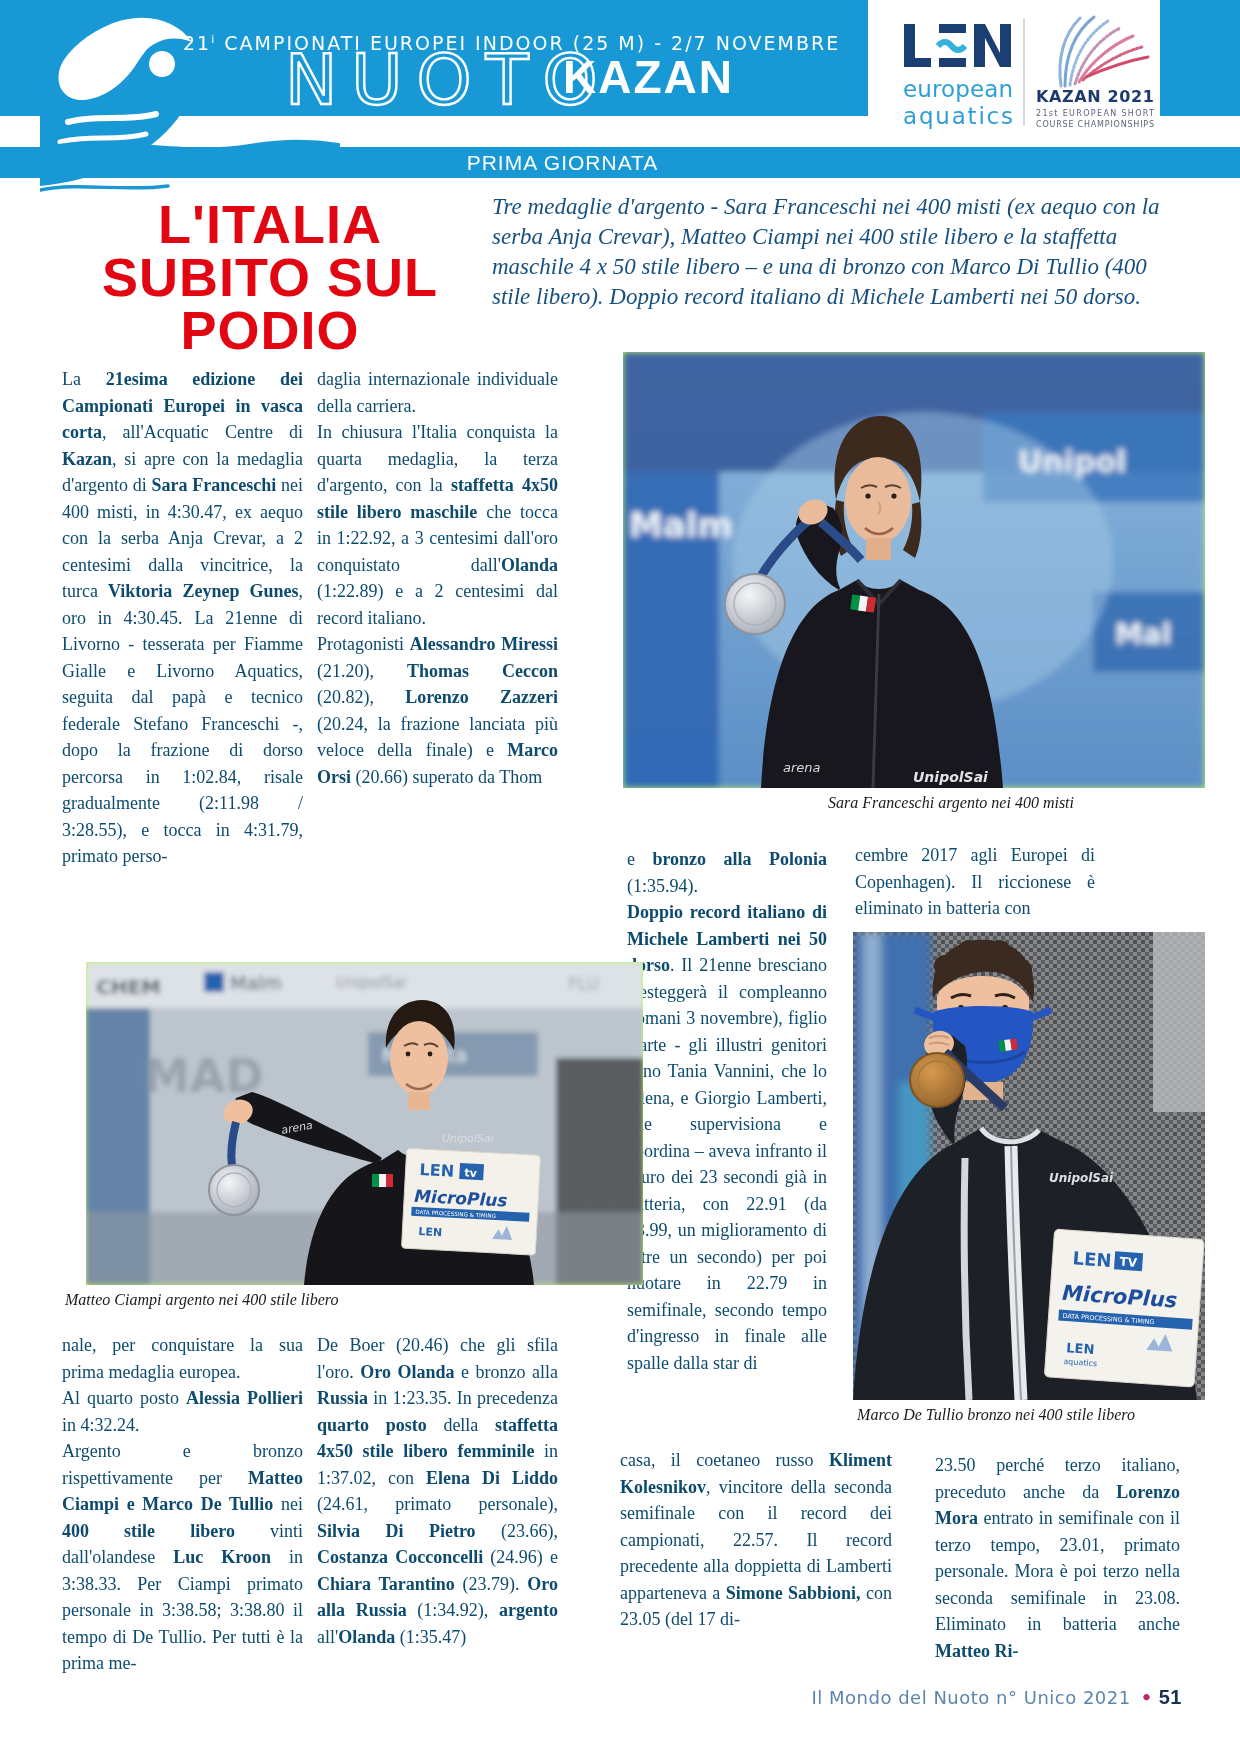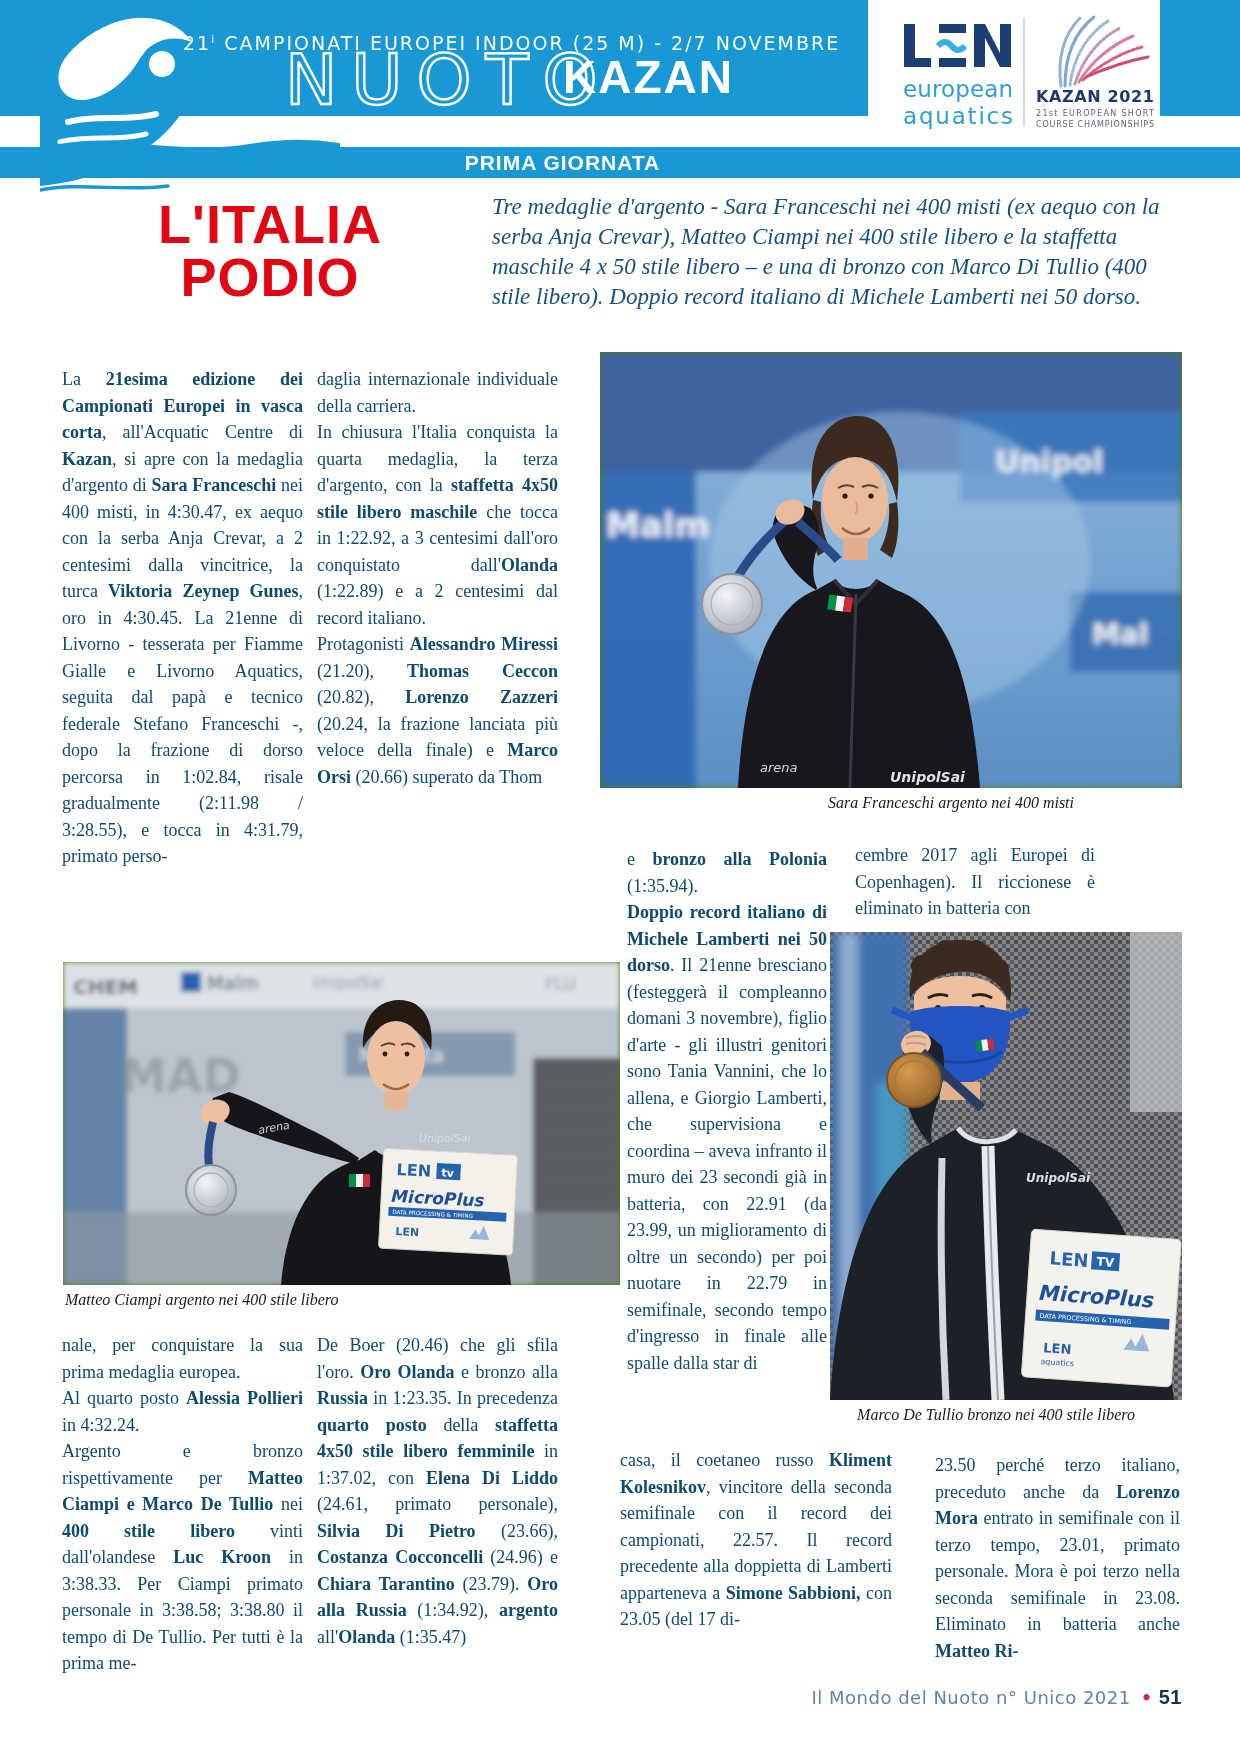--- a/index.html
+++ b/index.html
@@ -2,21 +2,21 @@
 <html><head>
 <meta charset="utf-8">
 <style>
   html,body{margin:0;padding:0;background:#777;}
   .page{position:relative;width:1240px;height:1754px;background:#ffffff;overflow:hidden;
         font-family:"Liberation Serif",serif;margin:0 auto;}
   .band{position:absolute;left:0;width:1240px;background:#1899d5;}
   #band-top{top:0;height:116px;}
   #band-day{top:147px;height:31px;}
   .day-text{position:absolute;top:147px;left:0;width:1125px;height:31px;line-height:32px;
-        text-align:center;color:#fff;font-family:"Liberation Sans",sans-serif;font-weight:bold;
+        text-align:center;color:#fff;font-family:"Liberation Sans",sans-serif;font-weight:normal;
         font-size:21px;letter-spacing:1px;}
   .event-line{position:absolute;top:32px;left:183px;color:#fff;
         font-family:"DejaVu Sans",sans-serif;font-size:19px;letter-spacing:2px;white-space:nowrap;}
   .event-line sup{font-size:11px;}
   .kazan{position:absolute;top:50px;left:563px;color:#fff;font-family:"Liberation Sans",sans-serif;
         font-weight:bold;font-size:46px;letter-spacing:2px;}
   .logo-box{position:absolute;top:0;left:868px;width:292px;height:146px;background:#fff;}
   .logo-swim{position:absolute;top:0;left:40px;}
   .nuoto-svg{position:absolute;top:42px;left:283px;}
   .headline{position:absolute;top:198px;left:58px;width:424px;text-align:center;color:#e20613;
@@ -27,21 +27,21 @@
   .col{position:absolute;text-align:justify;font-size:18px;line-height:26.5px;color:#0c4a6e;}
   .col .para{margin:0;}
   #col1{left:62px;top:366px;width:241px;}
   #col2{left:317px;top:366px;width:241px;}
   #col3a{left:627px;top:846px;width:200px;}
   #col4a{left:855px;top:842px;width:240px;}
   #col3b{left:620px;top:1447px;width:272px;}
   #col4b{left:935px;top:1452px;width:245px;}
   #bcol1{left:62px;top:1332px;width:241px;}
   #bcol2{left:317px;top:1332px;width:241px;}
-  .photo{position:absolute;overflow:hidden;background:#4d7c0f;}
+  .photo{position:absolute;overflow:hidden;background:#bef264;margin-left:23px;}
   #photo-sara{left:600px;top:352px;width:582px;height:436px;}
   #photo-ciampi{left:63px;top:962px;width:557px;height:323px;}
   #photo-detullio{left:830px;top:932px;width:352px;height:468px;}
   .caption{position:absolute;font-style:italic;font-size:16px;color:#1b1b1b;}
   #cap-sara{left:600px;top:794px;width:582px;text-align:right;box-sizing:border-box;padding-right:108px;}
   #cap-ciampi{left:65px;top:1291px;width:557px;text-align:left;}
   #cap-detullio{left:790px;top:1406px;width:412px;text-align:center;}
   .footer{position:absolute;top:1686px;right:58px;font-family:"DejaVu Sans",sans-serif;
         font-size:18px;color:#5d84ab;letter-spacing:0.5px;}
   .footer .dot{color:#c2266d;font-weight:bold;padding:0 6px 0 10px;}
@@ -96,20 +96,21 @@
         <path d="M218,77 C236,69 259,61 280,57" stroke="#d14a6c"></path>
       </g>
       <text x="168" y="102" font-family="DejaVu Sans, sans-serif" font-weight="bold" font-size="16" fill="#1d3a6d" textLength="118">KAZAN 2021</text>
       <text x="168" y="116" font-family="DejaVu Sans, sans-serif" font-size="8" fill="#5a6578" textLength="118">21st EUROPEAN SHORT</text>
       <text x="168" y="127" font-family="DejaVu Sans, sans-serif" font-size="8" fill="#5a6578" textLength="118">COURSE CHAMPIONSHIPS</text>
     </svg>
   </div>
 
   <div class="headline">
     <div>L'ITALIA</div>
+    <div>SUBITO SUL</div>
     <div>PODIO</div>
   </div>
   <div class="intro">Tre medaglie d'argento - Sara Franceschi nei 400 misti (ex aequo con la serba Anja Crevar), Matteo Ciampi nei 400 stile libero e la staffetta maschile 4 x 50 stile libero – e una di bronzo con Marco Di Tullio (400 stile libero). Doppio record italiano di Michele Lamberti nei 50 dorso.</div>
 
   <div class="col" id="col1">
       <div class="para"><span>La </span><b>21esima edizione dei Campionati Europei in vasca corta</b><span>, all'Acquatic Centre di </span><b>Kazan</b><span>, si apre con la medaglia d'argento di </span><b>Sara Franceschi</b><span> nei 400 misti, in 4:30.47, ex aequo con la serba Anja Crevar, a 2 centesimi dalla vincitrice, la turca </span><b>Viktoria Zeynep Gunes</b><span>, oro in 4:30.45. La 21enne di Livorno - tesserata per Fiamme Gialle e Livorno Aquatics, seguita dal papà e tecnico federale Stefano Franceschi -, dopo la frazione di dorso percorsa in 1:02.84, risale gradualmente (2:11.98 / 3:28.55), e tocca in 4:31.79, primato perso-</span></div>
     </div>
   <div class="col" id="col2">
       <div class="para"><span>daglia internazionale individuale della carriera.</span></div>
       <div class="para"><span>In chiusura l'Italia conquista la quarta medaglia, la terza d'argento, con la </span><b>staffetta 4x50 stile libero maschile</b><span> che tocca in 1:22.92, a 3 centesimi dall'oro conquistato dall'</span><b>Olanda</b><span> (1:22.89) e a 2 centesimi dal record italiano.</span></div>

